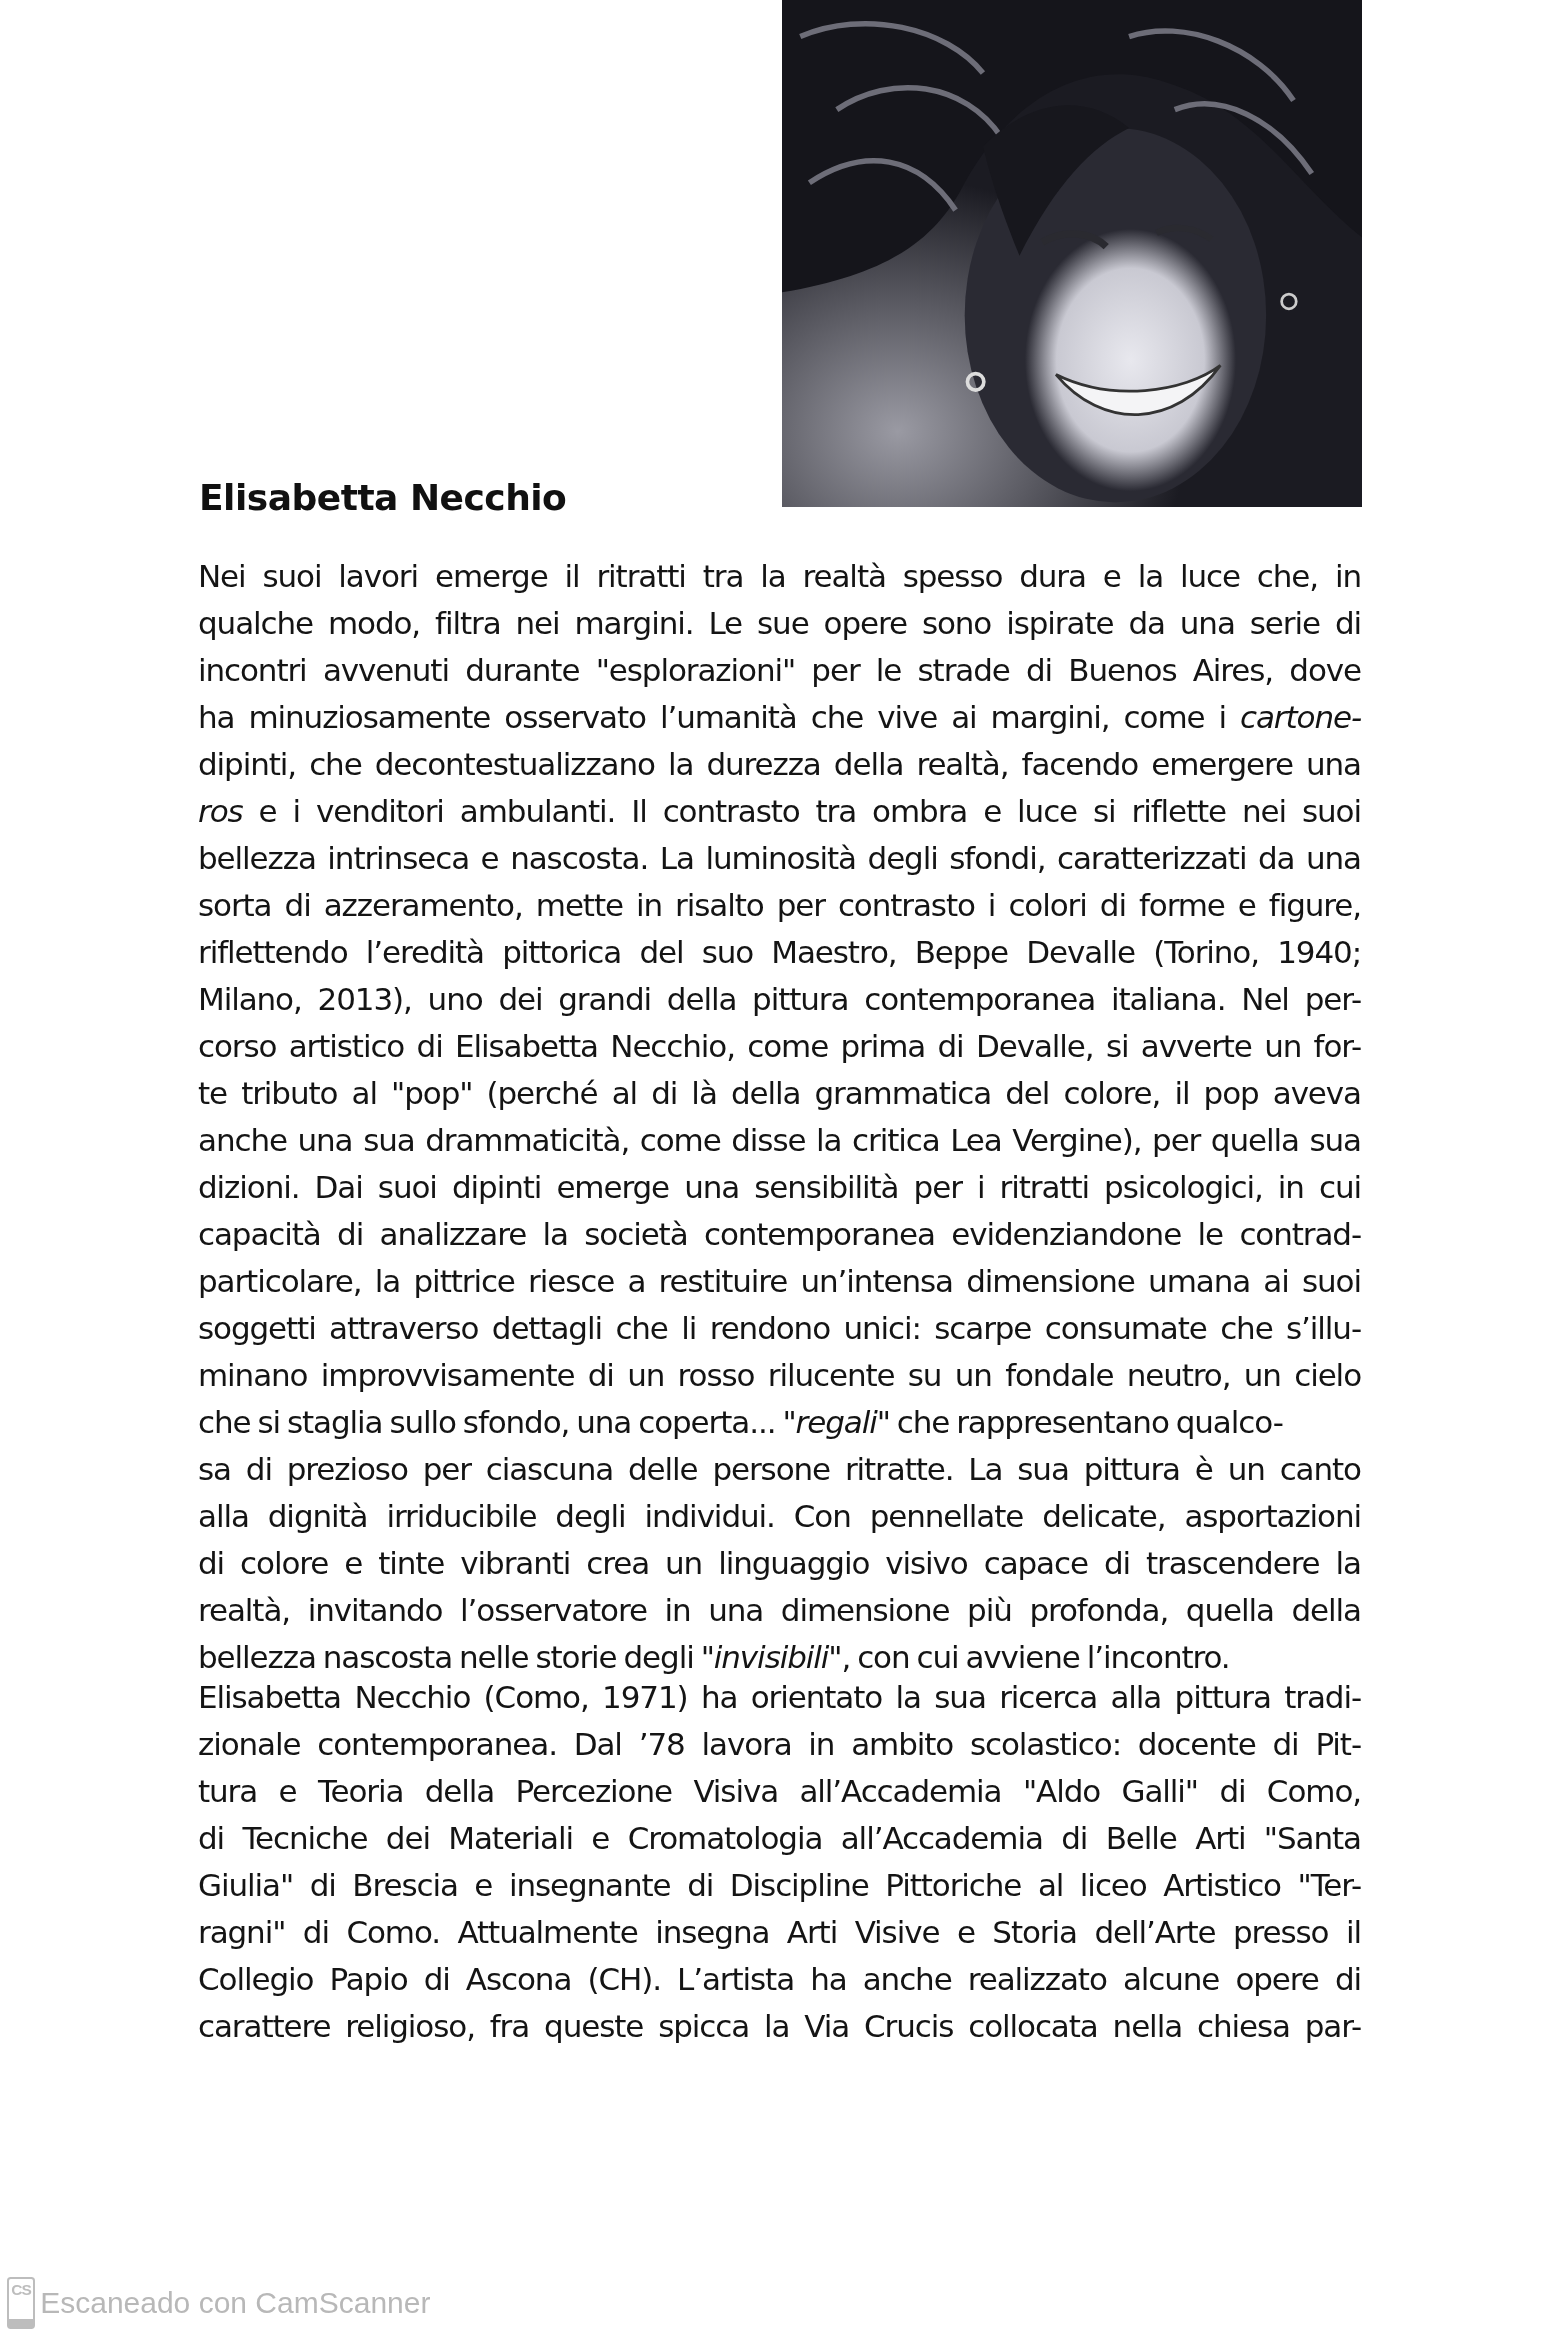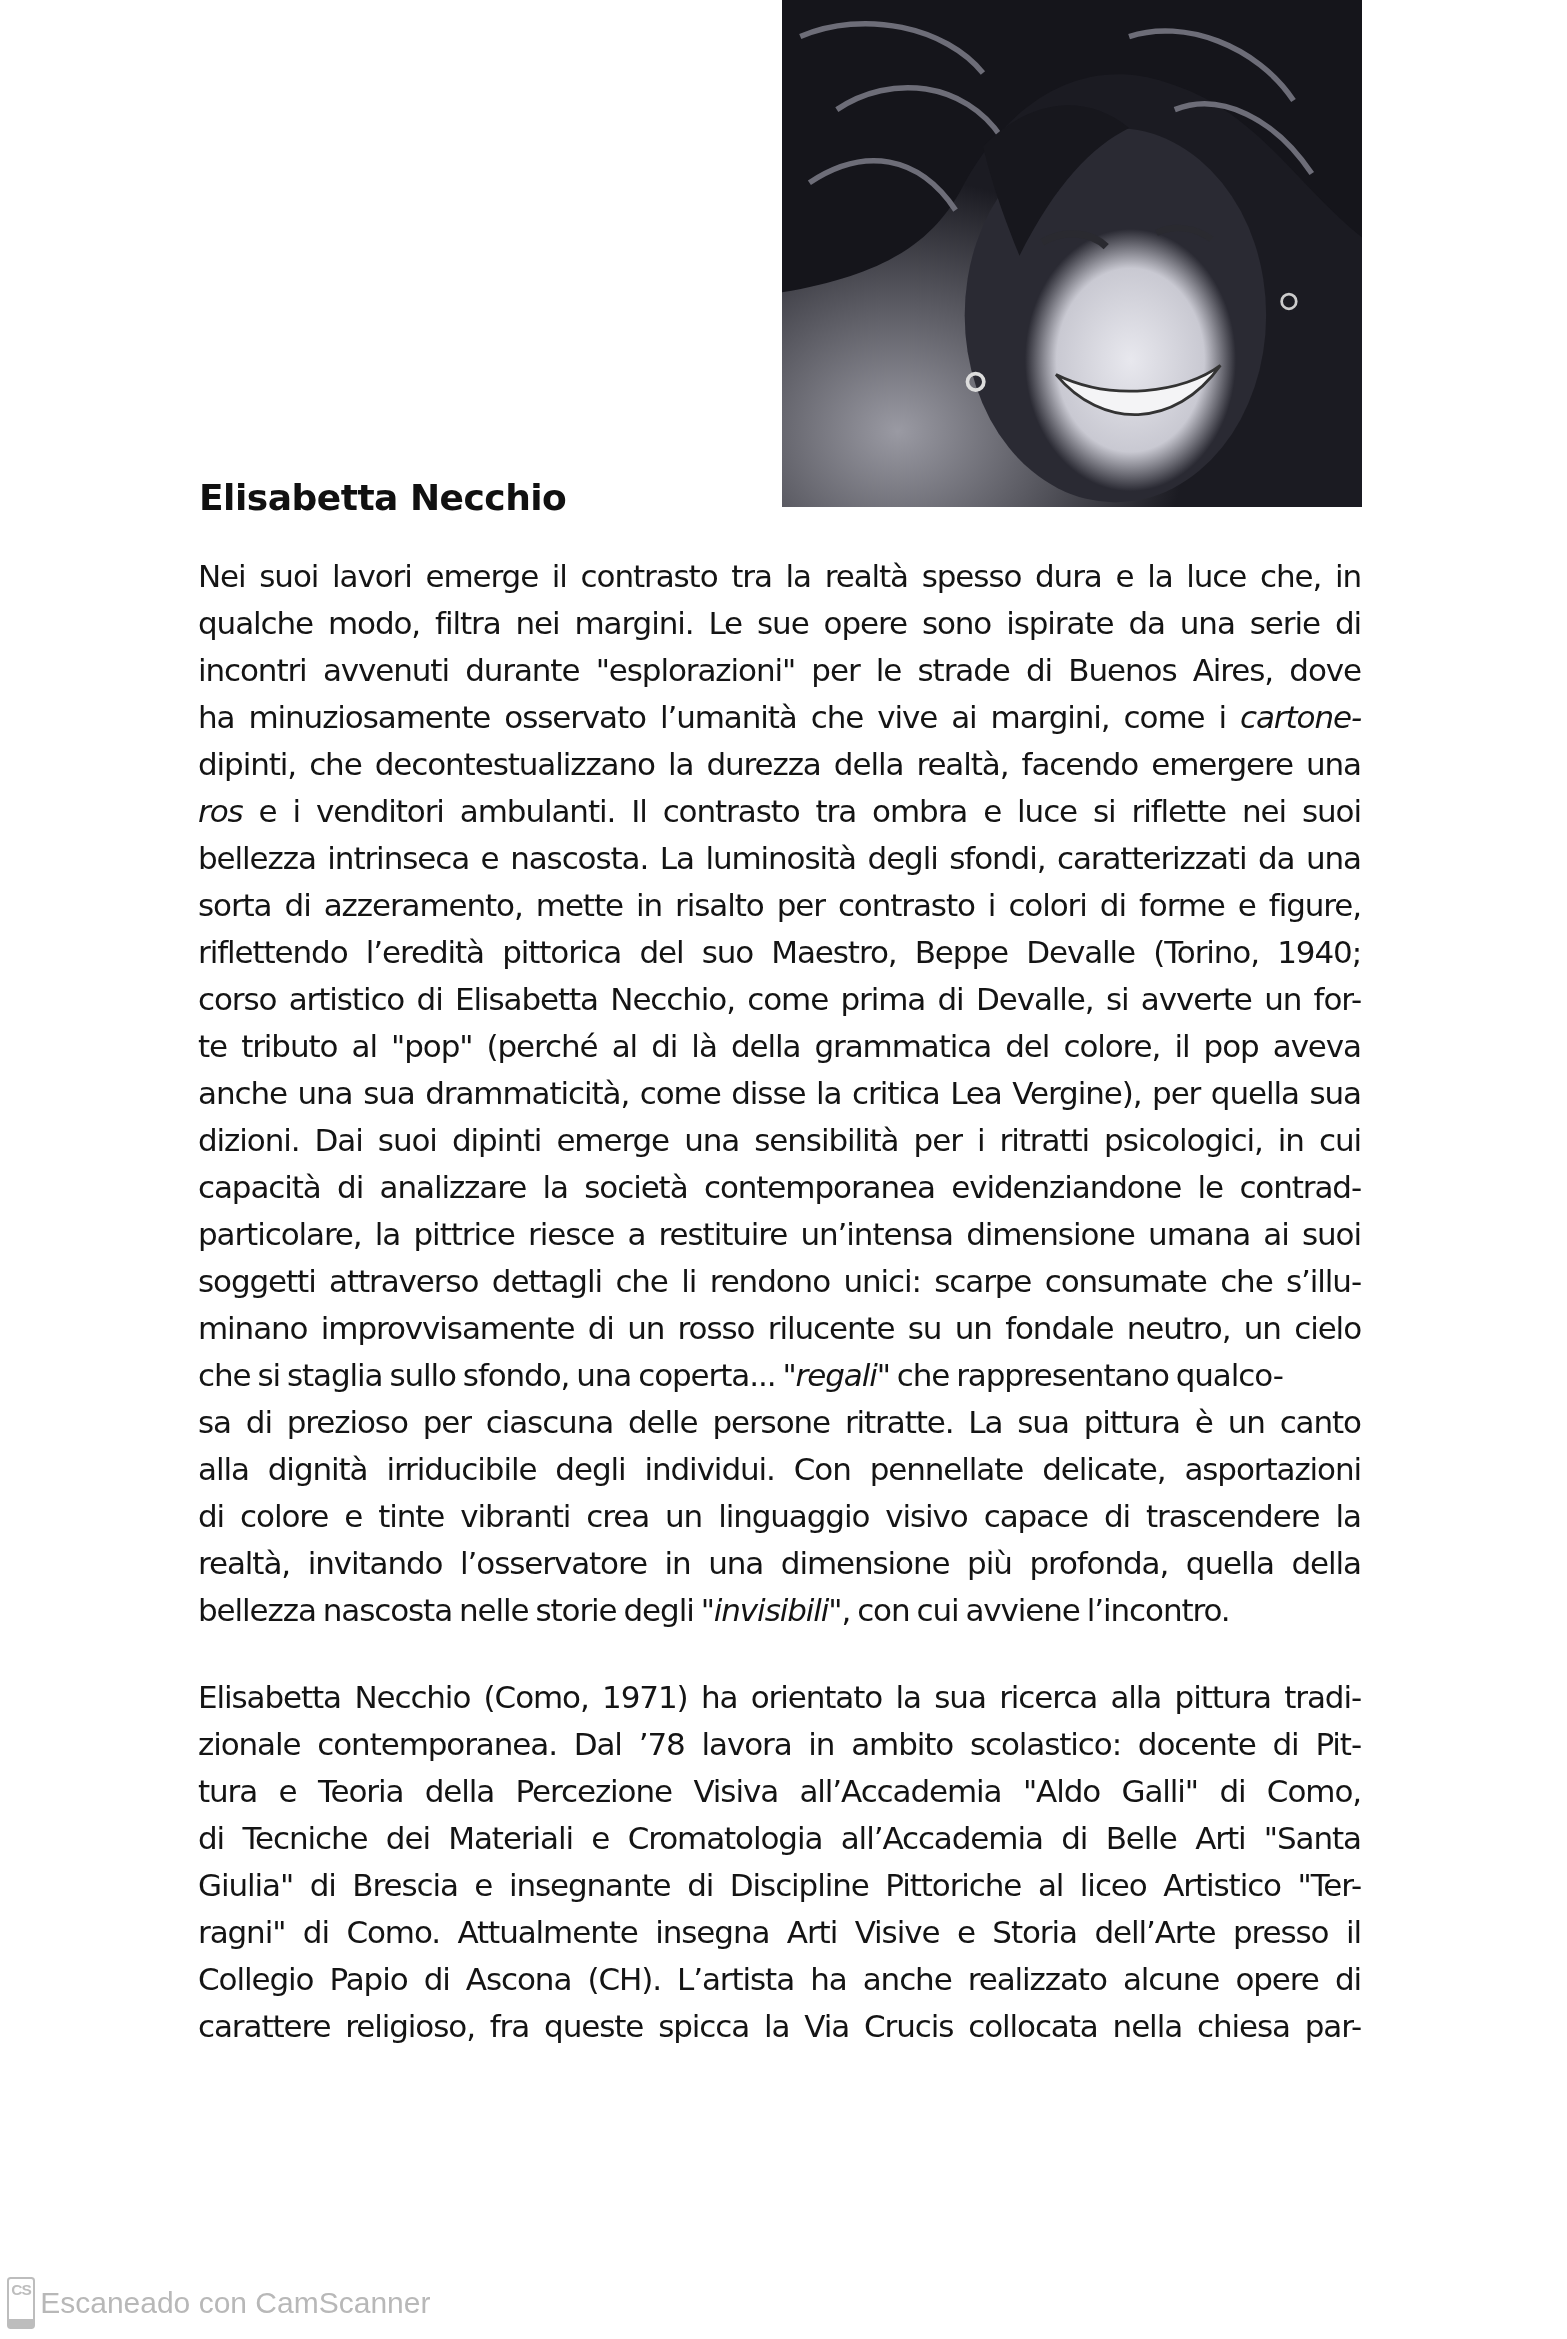--- a/index.html
+++ b/index.html
@@ -73,29 +73,30 @@
     <path d="M410 255 C430 245 455 250 470 262" stroke="#2a2a30" stroke-width="7" fill="none"></path>
     <path d="M300 410 C350 470 430 470 480 400 C440 430 360 440 300 410 Z" fill="#f4f4f6" stroke="#333" stroke-width="3"></path>
     <circle cx="212" cy="418" r="9" fill="none" stroke="#ddd" stroke-width="4"></circle>
     <circle cx="555" cy="330" r="8" fill="none" stroke="#ccc" stroke-width="3"></circle>
   </svg>
 </div>
 
 <div class="heading">Elisabetta Necchio</div>
 
 <div class="para para-1">
-    <div class="line"><span>Nei suoi lavori emerge il contrasto tra la realtà spesso dura e la luce che, in</span></div>
+    <div class="line"><span>Nei suoi lavori emerge il ritratti tra la realtà spesso dura e la luce che, in</span></div>
     <div class="line"><span>qualche modo, filtra nei margini. Le sue opere sono ispirate da una serie di</span></div>
     <div class="line"><span>incontri avvenuti durante "esplorazioni" per le strade di Buenos Aires, dove</span></div>
     <div class="line"><span>ha minuziosamente osservato l’umanità che vive ai margini, come i </span><span class="it">cartone-</span></div>
     <div class="line"><span>dipinti, che decontestualizzano la durezza della realtà, facendo emergere una</span></div>
     <div class="line"><span class="it">ros</span><span> e i venditori ambulanti. Il contrasto tra ombra e luce si riflette nei suoi</span></div>
     <div class="line"><span>bellezza intrinseca e nascosta. La luminosità degli sfondi, caratterizzati da una</span></div>
     <div class="line"><span>sorta di azzeramento, mette in risalto per contrasto i colori di forme e figure,</span></div>
     <div class="line"><span>riflettendo l’eredità pittorica del suo Maestro, Beppe Devalle (Torino, 1940;</span></div>
+    <div class="line"><span>Milano, 2013), uno dei grandi della pittura contemporanea italiana. Nel per-</span></div>
     <div class="line"><span>corso artistico di Elisabetta Necchio, come prima di Devalle, si avverte un for-</span></div>
     <div class="line"><span>te tributo al "pop" (perché al di là della grammatica del colore, il pop aveva</span></div>
     <div class="line"><span>anche una sua drammaticità, come disse la critica Lea Vergine), per quella sua</span></div>
     <div class="line"><span>dizioni. Dai suoi dipinti emerge una sensibilità per i ritratti psicologici, in cui</span></div>
     <div class="line"><span>capacità di analizzare la società contemporanea evidenziandone le contrad-</span></div>
     <div class="line"><span>particolare, la pittrice riesce a restituire un’intensa dimensione umana ai suoi</span></div>
     <div class="line"><span>soggetti attraverso dettagli che li rendono unici: scarpe consumate che s’illu-</span></div>
     <div class="line"><span>minano improvvisamente di un rosso rilucente su un fondale neutro, un cielo</span></div>
     <div class="line"><span style="white-space: nowrap; display: inline-block; transform: scaleX(0.999988); transform-origin: left center;"><span>che si staglia sullo sfondo, una coperta... "</span><span class="it">regali</span><span>" che rappresentano qualco-</span></span></div>
     <div class="line"><span>sa di prezioso per ciascuna delle persone ritratte. La sua pittura è un canto</span></div>

